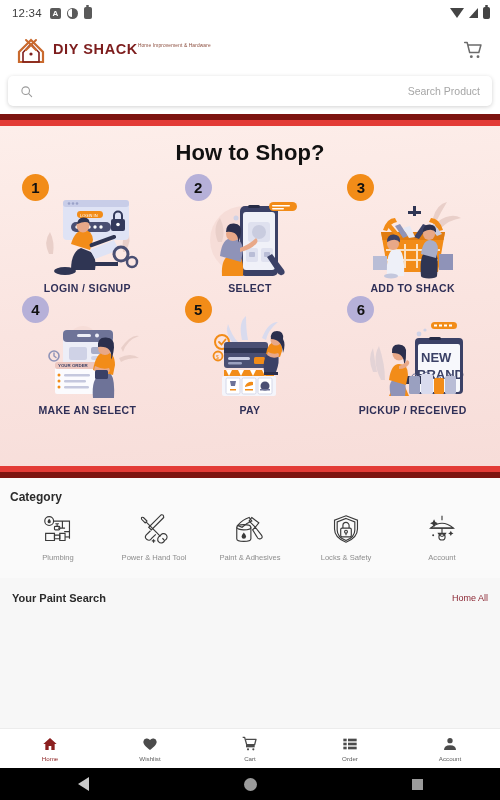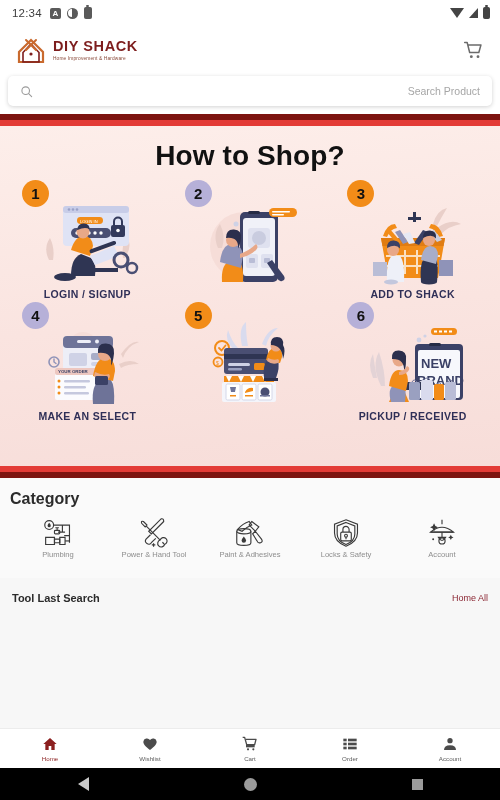--- a/index.html
+++ b/index.html
@@ -38,21 +38,21 @@
   .batt:before{content:"";position:absolute;left:1px;top:-3.5px;width:3px;height:2px;background:#444;border-radius:1px;}
 
   
   .appbar {
     flex: 0 0 48px; height: 48px;
     display:flex; align-items:center; justify-content:space-between;
     padding: 0 14px 0 16px; background:#fff;
   }
   .brand { display:flex; align-items:center; gap:7px; }
   .brand-mark { width:30px; height:30px; position:relative; flex:0 0 30px; }
-  .brand-txt { display:flex; flex-direction:column; justify-content:center; }
+  .brand-txt { display:flex; flex-direction:row; justify-content:center; }
   .brand-name {
     font-size:14.5px; font-weight:bold; color:#7d1d1d; letter-spacing:.6px; line-height:1.05;
   }
   .brand-tag { font-size:4.8px; color:#8a4a3a; letter-spacing:.15px; margin-top:1px; }
   .cart-btn { width:26px; height:26px; display:flex; align-items:center; justify-content:center; }
 
   
   .search-wrap { flex:0 0 40px; padding: 2px 8px 0; background:#fff; }
   .search-box {
     height:30px; background:#fff; border-radius:5px;
@@ -71,43 +71,43 @@
   .stripe .b { flex:1; }
 
   
   .howto {
     flex:0 0 340px;
     background: linear-gradient(175deg,#fdeeea 0%, #fae4e0 55%, #f7ddd9 100%);
     padding: 14px 6px 8px;
     display:flex; flex-direction:column;
   }
   .howto-title {
-    text-align:center; font-size:28px; font-weight:bold; color:#111;
+    text-align:center; font-size:22px; font-weight:bold; color:#111;
     letter-spacing:.1px; margin-bottom:6px;
   }
   .steps { display:flex; flex-wrap:wrap; }
   .step { width:33.333%; position:relative; padding:4px 4px 0; }
   .step-badge {
     position:absolute; left:16px; top:2px;
     width:27px; height:27px; border-radius:50%;
     display:flex; align-items:center; justify-content:center;
     font-size:15px; font-weight:bold; color:#111; z-index:3;
   }
   .step-art { height:92px; margin-top:12px; display:flex; align-items:flex-end; justify-content:center; }
   .step-label {
     text-align:center; font-size:10.5px; font-weight:bold; color:#2f2f57;
     letter-spacing:.35px; margin-top:2px;
   }
   .art-svg { display:block; }
 
   
   .catsec { flex:0 0 100px; background:#fafafa; padding:12px 10px 0; }
-  .cat-title { font-size:16px; font-weight:bold; color:#2b2b2b; margin-bottom:8px; }
+  .cat-title { font-size:12px; font-weight:bold; color:#2b2b2b; margin-bottom:8px; }
   .cat-row { display:flex; }
-  .cat-item { flex:1; display:flex; flex-direction:column; align-items:center; gap:0;justify-content:space-between; }
+  .cat-item { flex:1; display:flex; flex-direction:column; align-items:center; gap:7px;justify-content:space-between; }
   .cat-ico { height:34px; display:flex; align-items:center; justify-content:center; }
   .cat-label { font-size:7.6px; color:#8d8d8d; text-align:center; }
 
   
   .lastsec { flex:1; background:#f7f7f7; padding:14px 12px 0; }
   .last-head { display:flex; align-items:center; justify-content:space-between; }
   .last-title { font-size:11px; font-weight:bold; color:#2b2b2b; }
   .view-all { font-size:9px; color:#8b2633; font-weight:normal; }
 
   
@@ -248,20 +248,21 @@
             <rect x="53" y="60" width="6" height="5" rx="1" fill="#b9bdd6"></rect>
             <rect x="68" y="60" width="6" height="5" rx="1" fill="#b9bdd6"></rect>
             <path d="M26 84 q-1-16 6-20 l12 0 q4 6 3 20z" fill="#F28C18"></path>
             <path d="M24 64 q2-18 12-18 q10 0 11 12 l-2 12z" fill="#8f93b8"></path>
             <circle cx="37" cy="42" r="7" fill="#e8a888"></circle>
             <path d="M30 40 q0-9 8-8.5 q8 .5 7 9 q-1 7-3 10 q1-12-12-10.5z" fill="#2b2f4d"></path>
             <path d="M44 56 q10-4 16-10 q3 3 0 6 q-6 6-16 8z" fill="#e8a888"></path>
             <path d="M76 62 l12 16 q2 4 -2 5 q-3 1-5-3 l-10-15z" fill="#3b4166"></path>
           </svg>
         </div>
+        <div class="step-label">SELECT</div>
       </div>
 
       <div class="step">
         <div class="step-badge" style="background:#F28C18">3</div>
         <div class="step-art">
           <svg width="108" height="88" viewBox="0 0 108 88" class="art-svg">
             <path d="M78 30 q14-10 24-4 q-12 2-20 10z" fill="#e9cfc9"></path>
             <path d="M74 26 q4-14 14-16 q-6 10-10 18z" fill="#e9cfc9"></path>
             <path d="M54 14 l3 0 l0 10 l-3 0z" fill="#2f3553"></path>
             <path d="M49 19 l13 0 l0 3 l-13 0z" fill="#2f3553"></path>
@@ -367,20 +368,21 @@
             <circle cx="69" cy="72" r="4.5" fill="#4a4f73"></circle>
             <rect x="64" y="75" width="10" height="1.5" fill="#6e7398"></rect>
             <path d="M68 58 q-2-18 8-20 l6 2 q2 8-2 18z" fill="#3b4166"></path>
             <path d="M70 40 q2-12 9-12 q8 0 7 9 l-2 6z" fill="#F28C18"></path>
             <circle cx="80" cy="26" r="5.5" fill="#e8a888"></circle>
             <path d="M75 25 q-1-8 6-8 q7 0 6 8 q3 5 0 14 q-1-14-12-14z" fill="#2b2f4d"></path>
             <path d="M72 38 q6 3 10 1 q2 2 0 4 q-6 2-11-2z" fill="#e8a888"></path>
             <path d="M68 58 l14 0 l0 3 l-14 0z" fill="#2b2f4d"></path>
           </svg>
         </div>
+        <div class="step-label">PAY</div>
       </div>
 
       <div class="step">
         <div class="step-badge" style="background:#B6B0D8">6</div>
         <div class="step-art">
           <svg width="108" height="88" viewBox="0 0 108 88" class="art-svg">
             <path d="M22 66 q-10-20-2-34 q6 18 6 34z" fill="#e3d3d6"></path>
             <path d="M14 58 q-6-14 0-24 q2 14 4 24z" fill="#e3d3d6"></path>
             <rect x="72" y="8" width="26" height="7" rx="3.5" fill="#F28C18"></rect>
             <g fill="#fff">
@@ -504,21 +506,21 @@
           </svg>
         </div>
         <div class="cat-label">Account</div>
       </div>
 
     </div>
   </div>
 
   <div class="lastsec">
     <div class="last-head">
-      <span class="last-title">Tool Last Search</span>
+      <span class="last-title">Your Paint Search</span>
       <span class="view-all">Home All</span>
     </div>
   </div>
 
   <div class="bottomnav">
 
     <div class="nav-item active">
       <span class="nav-ico">
         <svg width="16" height="16" viewBox="0 0 24 24">
             <path d="M12 3 L22 12 h-3 v9 h-5 v-6 h-4 v6 H5 v-9 H2z" fill="#8b1f1f"></path>

